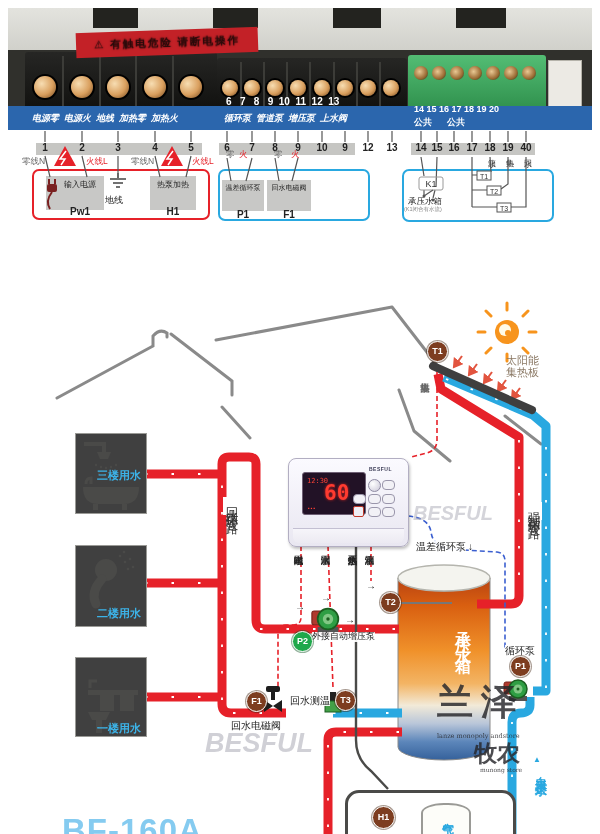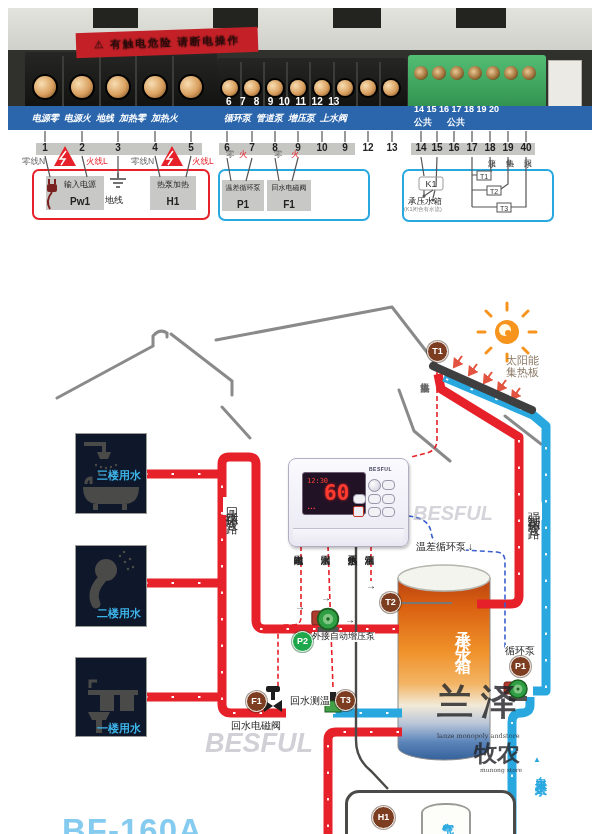--- a/index.html
+++ b/index.html
@@ -23,24 +23,24 @@
            text-shadow:0 0 2px rgba(0,0,0,.6);filter:blur(.4px)}
   .wconn{position:absolute;left:540px;top:52px;width:32px;height:50px;background:#eceae4;border:1px solid #b5b3aa}
   
   .nband{position:absolute;top:143px;height:12px;background:#c6c6c3}
   .tnum{position:absolute;top:142px;width:14px;text-align:center;font-size:10px;font-weight:bold;color:#222}
   .wl{position:absolute;font-size:8.5px;color:#666}
   .wl.red{color:#e62129}
   .lgbox{position:absolute;border-radius:7px;background:transparent}
   .gbox{position:absolute;background:#c8c8c6;text-align:center;color:#222}
   .gbox .l1{font-size:8px;display:block;margin-top:3px;white-space:nowrap}
-  .gbox .l2{font-size:10px;font-weight:bold;display:block;margin-top:6px}
+  .gbox .l2{font-size:10px;font-weight:bold;display:block;margin-top:16px}
   .vtext{position:absolute;writing-mode:vertical-rl;text-orientation:upright;white-space:nowrap}
   
-  .floorbox{position:absolute;width:70px;background:#0f172a;border:1.5px solid #9a9a96}
+  .floorbox{position:absolute;width:70px;background:#404040;border:1.5px solid #9a9a96}
   .floorlbl{position:absolute;font-size:11px;font-weight:bold;color:#3cb3e8;white-space:nowrap}
   .badge{position:absolute;width:19px;height:19px;border-radius:50%;background:#7d3d20;border:1.5px solid #fff;
          box-shadow:0 0 0 1px rgba(60,30,10,.45);color:#fff;font-size:9px;font-weight:bold;
          text-align:center;line-height:19px}
   .badge.green{background:#1fa84b;box-shadow:0 0 0 1px rgba(10,80,30,.45)}
   .dlabel{position:absolute;font-size:10px;color:#222;background:rgba(255,255,255,.92);white-space:nowrap;line-height:1.1}
   .arr{position:absolute;font-size:10px;font-weight:bold;color:#111}
   
   #ctrl{position:absolute;left:288px;top:458px;width:119px;height:87px;border-radius:8px;
         background:linear-gradient(#fbfaff,#e9e7f1);border:1.5px solid #b2aec2;box-shadow:1px 2px 3px rgba(0,0,0,.25)}

